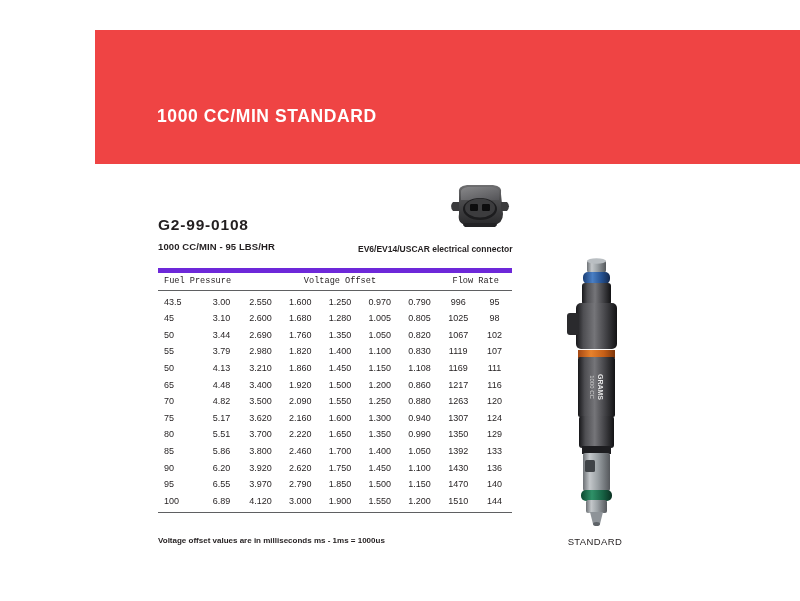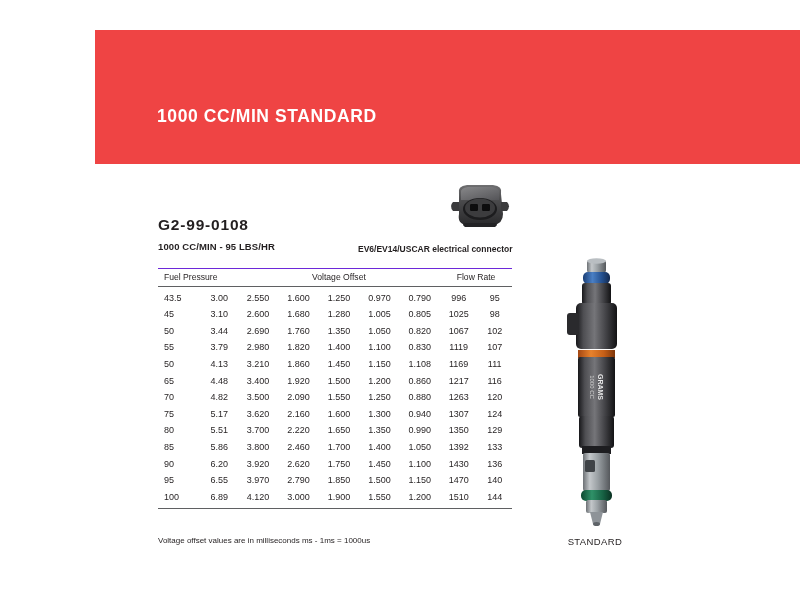--- a/index.html
+++ b/index.html
@@ -89,24 +89,25 @@
     padding: 0;
     text-align: center;
     font-weight: normal;
     line-height: 16.6px;
     height: 16.6px;
     white-space: nowrap;
   }
   .grp-row th {
     font-size: 8.6px;
     font-weight: bold;
-    border-top: 1px solid #6d28d9;
+    border-top: 5px solid #6d28d9;
     border-bottom: 1px solid #5f6062;
     line-height: 17px;
     height: 17px;
+    font-family: Liberation Mono, monospace;
   }
   .sub-row th {
     font-size: 8.6px;
     font-weight: bold;
     border-bottom: 1px solid #5f6062;
     line-height: 17px;
     height: 17px;
   }
   table.specs tbody tr td:first-child,
   table.specs .grp-row th:first-child,
@@ -125,21 +126,21 @@
   .col-bar  { width: 40px; }
   .col-v    { width: 46px; }
   .col-cc   { width: 42px; }
   .col-lbs  { width: 40px; }
 
   .footnote {
     position: absolute;
     left: 158px;
     top: 536px;
     font-size: 8px;
-    font-weight: normal;
+    font-weight: bold;
     color: #231f20;
   }
 
   
   .injector-wrap {
     position: absolute;
     left: 556px;
     top: 258px;
     width: 82px;
     height: 272px;

